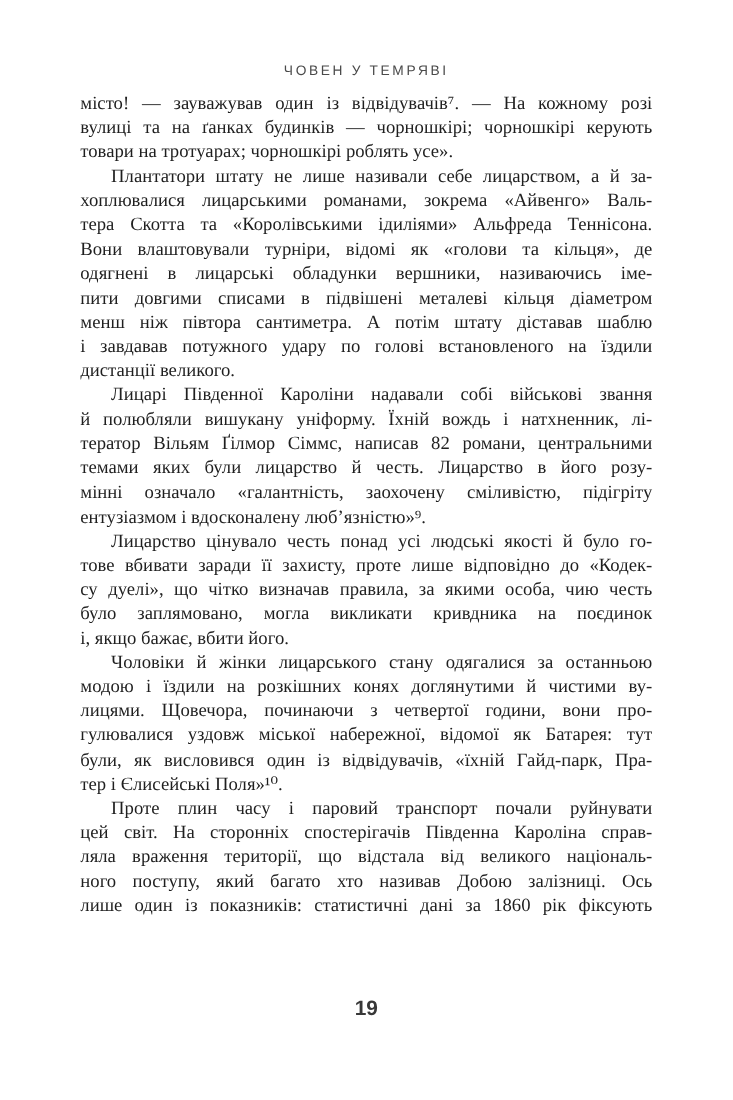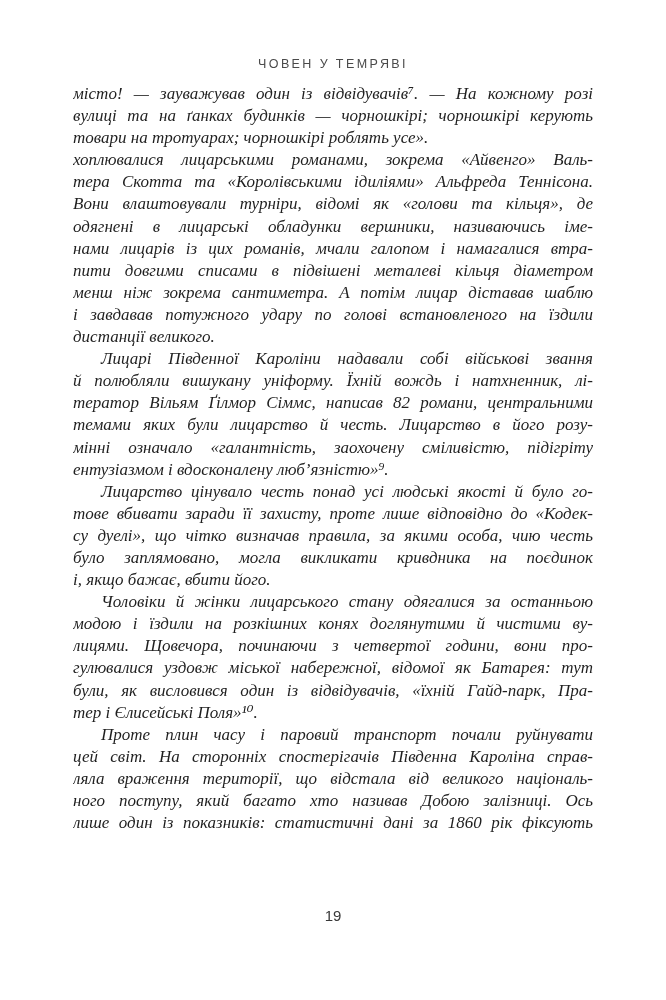--- a/index.html
+++ b/index.html
@@ -38,60 +38,60 @@
   .para {
     margin: 0;
     padding: 0;
   }
   .line {
     height: 22.1px;
     line-height: 22.1px;
     text-align: justify;
     text-align-last: justify;
     overflow: hidden;
-    font-style: italic;
   }
   .line.last {
     text-align: left;
     text-align-last: left;
   }
   .line.indent {
     text-indent: 28px;
   }
   .page-number {
     position: absolute;
     top: 907px;
     left: 0;
     right: 0;
     text-align: center;
     font-family: "Liberation Sans", "DejaVu Sans", sans-serif;
-    font-size: 15px;
+    font-size: 19px;
     color: #383838;
+    font-weight: bold;
   }
 </style>
 </head>
 <body>
 
 <div class="page">
   <div class="running-head">ЧОВЕН У ТЕМРЯВІ</div>
 
   <div class="body-text">
       <div class="para">
         <div class="line">місто! — зауважував один із відвідувачів⁷. — На кожному розі</div>
         <div class="line">вулиці та на ґанках будинків — чорношкірі; чорношкірі керують</div>
         <div class="line last">товари на тротуарах; чорношкірі роблять усе».</div>
       </div>
       <div class="para">
+        <div class="line indent">Плантатори штату не лише називали себе лицарством, а й за-</div>
         <div class="line">хоплювалися лицарськими романами, зокрема «Айвенго» Валь-</div>
         <div class="line">тера Скотта та «Королівськими ідиліями» Альфреда Теннісона.</div>
         <div class="line">Вони влаштовували турніри, відомі як «голови та кільця», де</div>
         <div class="line">одягнені в лицарські обладунки вершники, називаючись іме-</div>
-        <div class="line">нами лицарів із цих романів, мчали галопом і намагалися втра-</div>
         <div class="line">пити довгими списами в підвішені металеві кільця діаметром</div>
-        <div class="line">менш ніж зокрема сантиметра. А потім лицар діставав шаблю</div>
+        <div class="line">менш ніж півтора сантиметра. А потім штату діставав шаблю</div>
         <div class="line">і завдавав потужного удару по голові встановленого на їздили</div>
         <div class="line last">дистанції великого.</div>
       </div>
       <div class="para">
         <div class="line indent">Лицарі Південної Кароліни надавали собі військові звання</div>
         <div class="line">й полюбляли вишукану уніформу. Їхній вождь і натхненник, лі-</div>
         <div class="line">тератор Вільям Ґілмор Сіммс, написав 82 романи, центральними</div>
         <div class="line">темами яких були лицарство й честь. Лицарство в його розу-</div>
         <div class="line">мінні означало «галантність, заохочену сміливістю, підігріту</div>
         <div class="line last">ентузіазмом і вдосконалену люб’язністю»⁹.</div>

